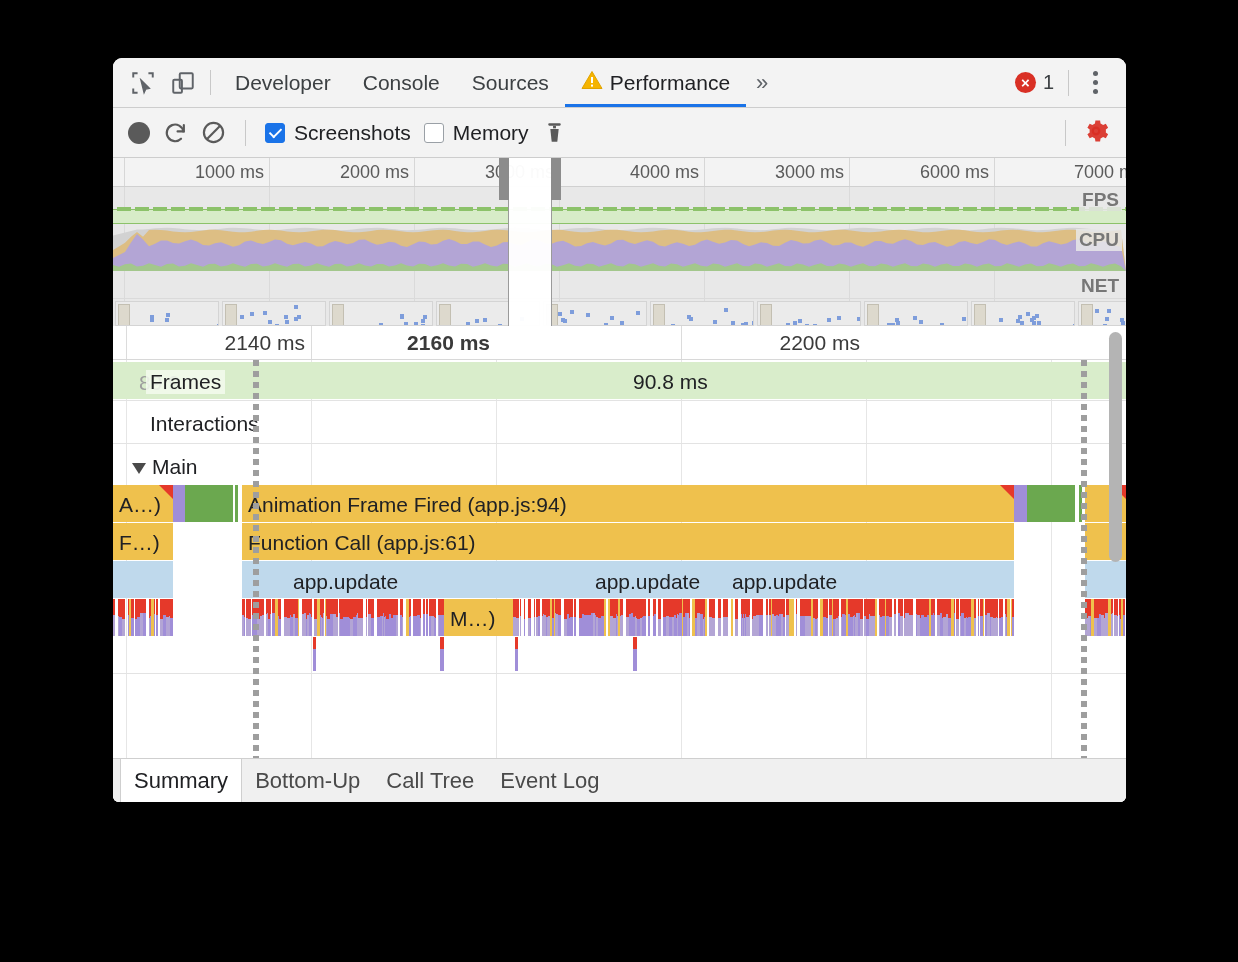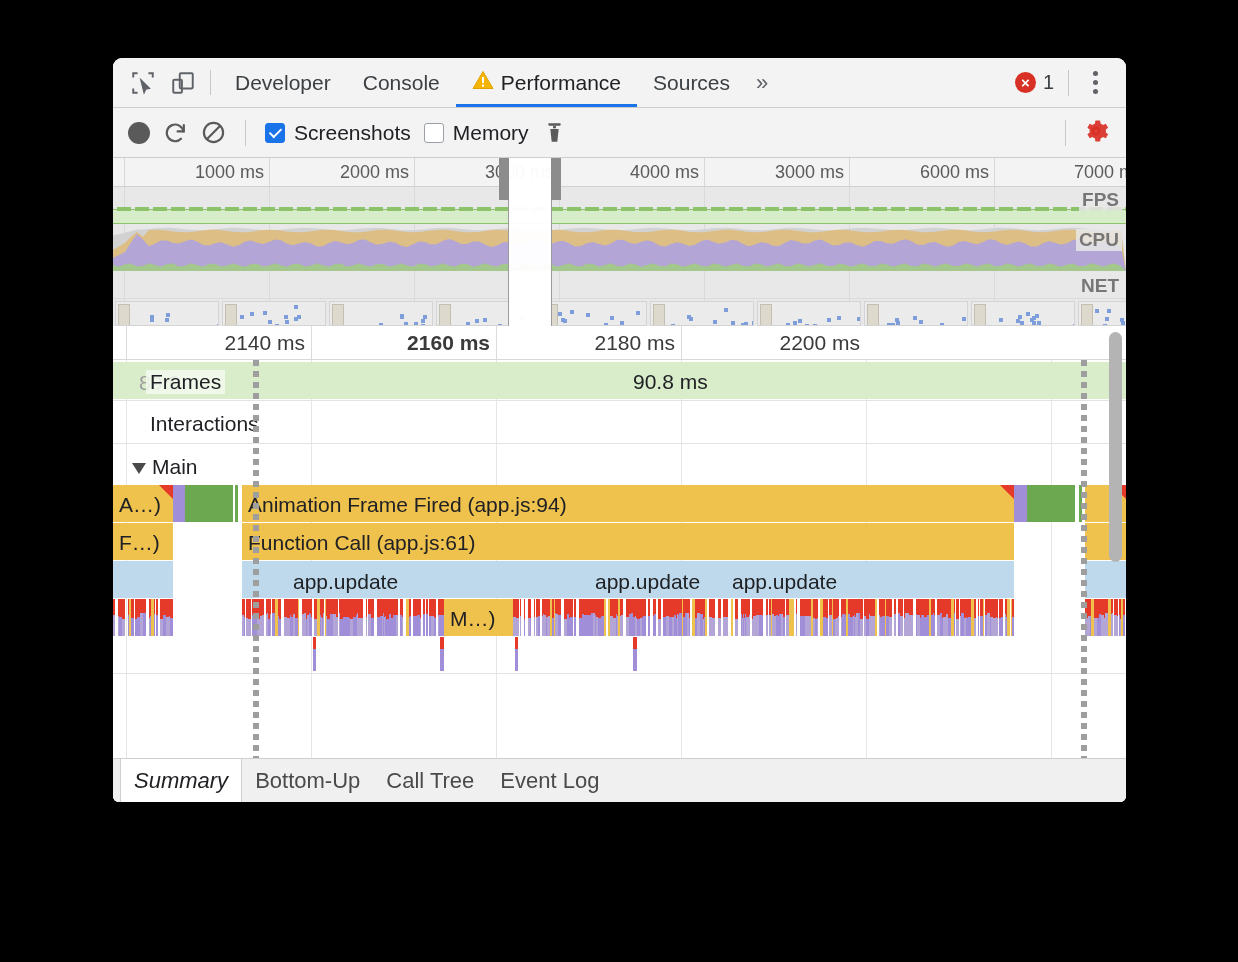--- a/index.html
+++ b/index.html
@@ -210,21 +210,21 @@
     position: absolute; left: 0; right: 0; bottom: 0; height: 44px;
     background: #f0f0f0; border-top: 1px solid #cfcfcf;
     display: flex; align-items: stretch; padding-left: 7px;
   }
   .btab {
     display: flex; align-items: center; padding: 0 13px;
     font-size: 22px; color: #4a4a4a;
   }
   .btab.active {
     background: #fff; color: #202124;
-    border: 1px solid #cfcfcf; border-bottom: none; border-top: none; font-style: italic;
+    border: 1px solid #cfcfcf; border-bottom: none; border-top: none;
   }
 </style>
 </head>
 <body>
 
 <div id="window">
 
 
   <div class="tabstrip">
     <div class="tb-icons">
@@ -242,32 +242,32 @@
       </span>
     </div>
     <div class="vdiv"></div>
     <div class="tabs">
       <div class="tab">
         <span>Developer</span>
       </div>
       <div class="tab">
         <span>Console</span>
       </div>
+      <div class="tab">
+        <span>Sources</span>
+      </div>
       <div class="tab active">
         <span>
           <svg width="22" height="20" viewBox="0 0 22 20">
             <path d="M11 1.5L21 18.5H1z" fill="#f5b400" stroke="#e0a300" stroke-width="1"></path>
             <rect x="10" y="7" width="2" height="6" fill="#fff"></rect>
             <rect x="10" y="14.6" width="2" height="2" fill="#fff"></rect>
           </svg>
         </span>
         <span>Performance</span>
-      </div>
-      <div class="tab">
-        <span>Sources</span>
       </div>
       <div class="chev">»</div>
     </div>
     <div class="tab-right">
       <div class="err-badge">
         <span class="err-circle">×</span>
         <span class="err-count">1</span>
       </div>
       <div class="vdiv" style="height:26px;margin:0 6px 0 10px"></div>
       <div class="kebab">
@@ -554,23 +554,20 @@
     </div>
   </div>
 
   <div class="flame">
     <div class="fl-ruler" id="flRuler">
         <div class="fl-tick" style="left: 13px; width: 185px;">
           <span>2140 ms</span>
         </div>
         <div class="fl-tick" style="left: 198px; width: 185px; font-weight: bold;">
           <span>2160 ms</span>
-        </div>
-        <div class="fl-tick" style="left: 383px; width: 185px;">
-          <span>2180 ms</span>
         </div>
         <div class="fl-tick" style="left: 568px; width: 185px;">
           <span>2200 ms</span>
         </div>
       </div>
     <div class="fl-body" id="flBody">
 
       <div class="fl-vgrid" style="left:13px"></div>
       <div class="fl-vgrid" style="left:198px"></div>
       <div class="fl-vgrid" style="left:383px"></div>

